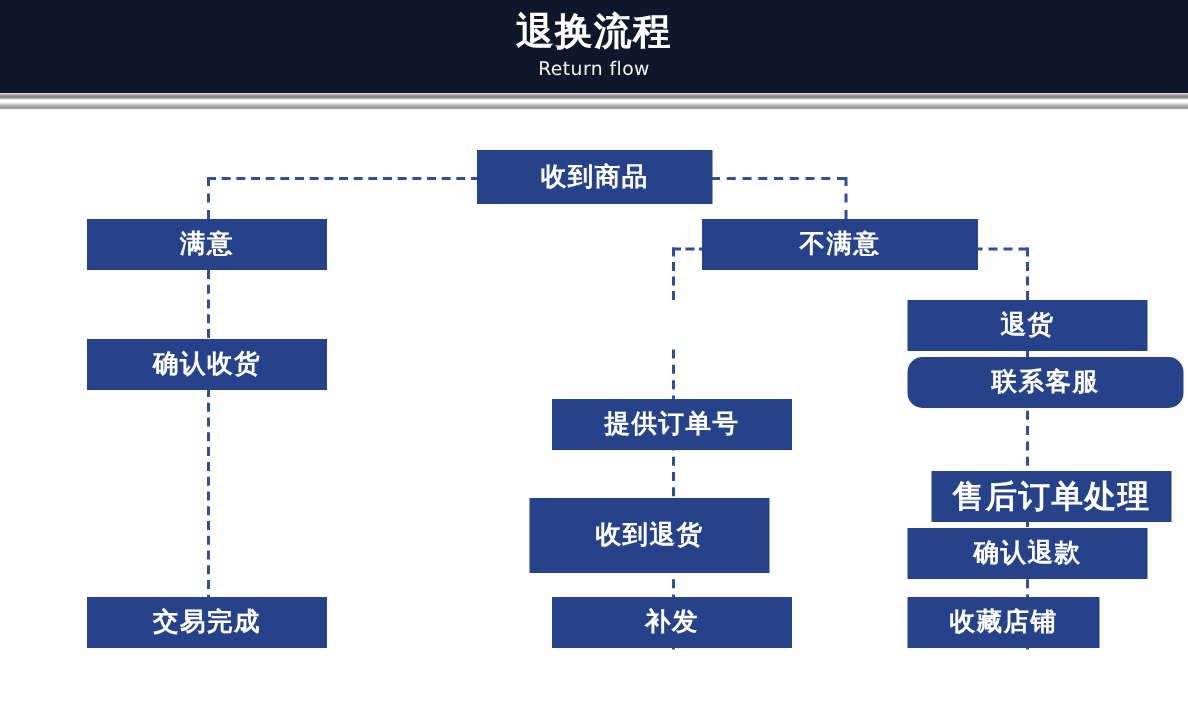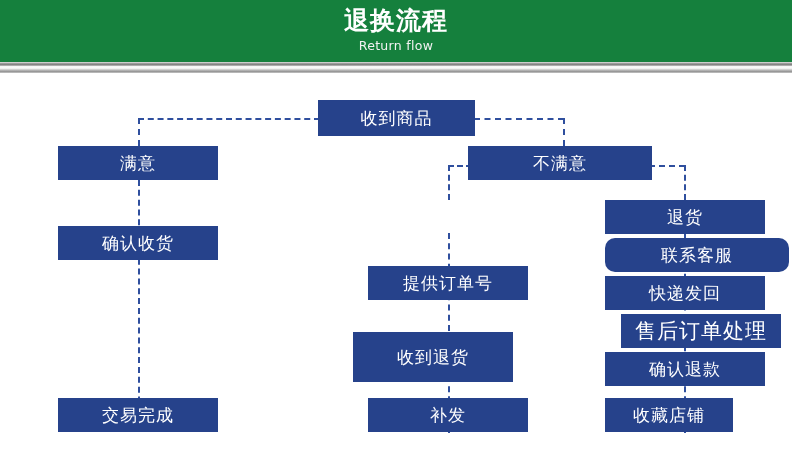--- a/index.html
+++ b/index.html
@@ -17,21 +17,21 @@
     background: #ffffff;
     overflow: hidden;
   }
 
   
   .header-bar {
     position: absolute;
     left: 0; top: 0;
     width: 792px;
     height: 62px;
-    background: #15803d;
+    background: #0f172a;
   }
   .header-title {
     position: absolute;
     left: 0; top: 7px;
     width: 792px;
     text-align: center;
     color: #ffffff;
     font-size: 25px;
     font-weight: bold;
     letter-spacing: 1px;
@@ -75,21 +75,21 @@
   
   .node {
     position: absolute;
     box-sizing: border-box;
     background: #26428b;
     color: #ffffff;
     display: flex;
     align-items: center;
     justify-content: center;
     font-size: 17px;
-    font-weight: 400;
+    font-weight: 700;
     letter-spacing: 1px;
     z-index: 3;
     line-height: 1;
   }
   .node.accent {
     background: #b4462a;
   }
   .node.small {
     font-size: 21px;
     margin-left: 16px;
@@ -148,19 +148,18 @@
 
     <div class="node" style="left:58px; top:153px; width:160px; height:34px;">确认收货</div>
     <div class="node" style="left:58px; top:325px; width:160px; height:34px;">交易完成</div>
 
     <div class="node" style="left:368px; top:193px; width:160px; height:34px;text-align:center;">提供订单号</div>
     <div class="node" style="left:353px; top:259px; width:160px; height:50px;">收到退货</div>
     <div class="node" style="left:368px; top:325px; width:160px; height:34px;">补发</div>
 
     <div class="node" style="left:605px; top:127px; width:160px; height:34px;">退货</div>
     <div class="node" style="left:605px; top:165px; width:184px; height:34px;border-radius:10px;">联系客服</div>
-    <div class="node" style="left:605px; top:203px; width:160px; height:34px;">快递发回</div>
     <div class="node small" style="left:605px; top:241px; width:160px; height:34px;">售后订单处理</div>
     <div class="node" style="left:605px; top:279px; width:160px; height:34px;">确认退款</div>
     <div class="node" style="left:605px; top:325px; width:128px; height:34px;">收藏店铺</div>
 
   </div>
 </div>
 
 </body></html>

